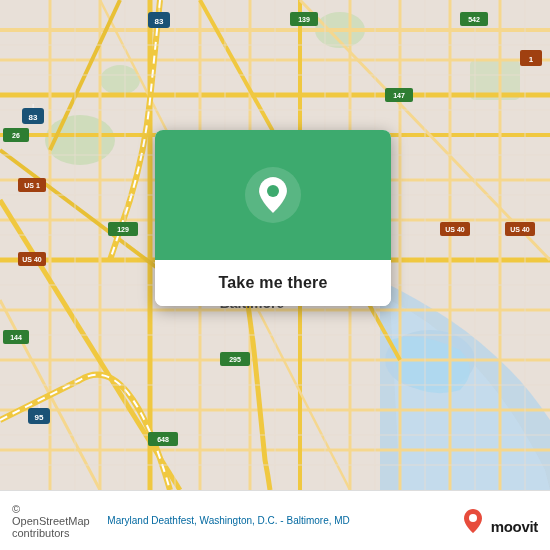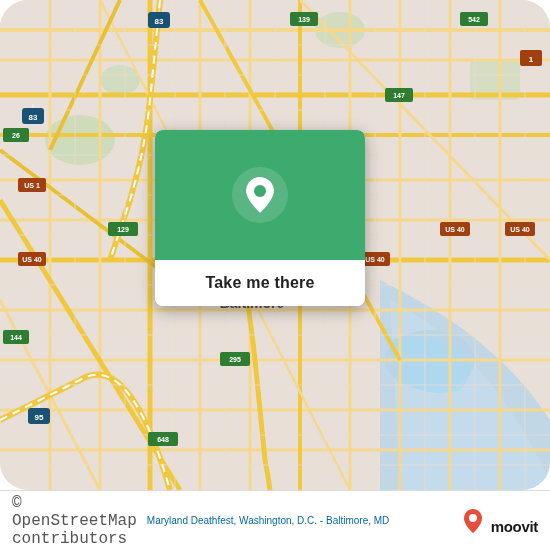--- a/index.html
+++ b/index.html
@@ -10,37 +10,36 @@
       font-family: Arial, sans-serif;
       position: relative;
     }
 
     #map-container {
       width: 550px;
       height: 490px;
       position: relative;
       overflow: hidden;
       background-color: #e8e0d8;
-      border-radius: 28px;
     }
 
     
     #map-svg {
       width: 100%;
       height: 100%;
       position: absolute;
       top: 0; left: 0;
     }
 
     
     #card-overlay {
       position: absolute;
       top: 130px;
       left: 155px;
-      width: 210px;
+      width: 236px;
       background: white;
       border-radius: 8px;
       box-shadow: 0 4px 16px rgba(0,0,0,0.35);
       overflow: hidden;
       display: flex;
       flex-direction: column;
       align-items: center;
     }
 
     #card-green-area {
@@ -77,24 +76,23 @@
       height: 60px;
       background: white;
       display: flex;
       align-items: center;
       padding: 0 12px;
       border-top: 1px solid #ddd;
       gap: 10px;
     }
 
     #osm-logo {
-      font-size: 16px;
+      font-size: 11px;
       color: #555;
       flex: 1;
-      font-family: Liberation Mono, monospace;
     }
 
     #bottom-title {
       font-size: 10px;
       font-weight: 500;
       color: #0369a1;
       flex: 4;
       white-space: nowrap;
       overflow: hidden;
       text-overflow: ellipsis;

